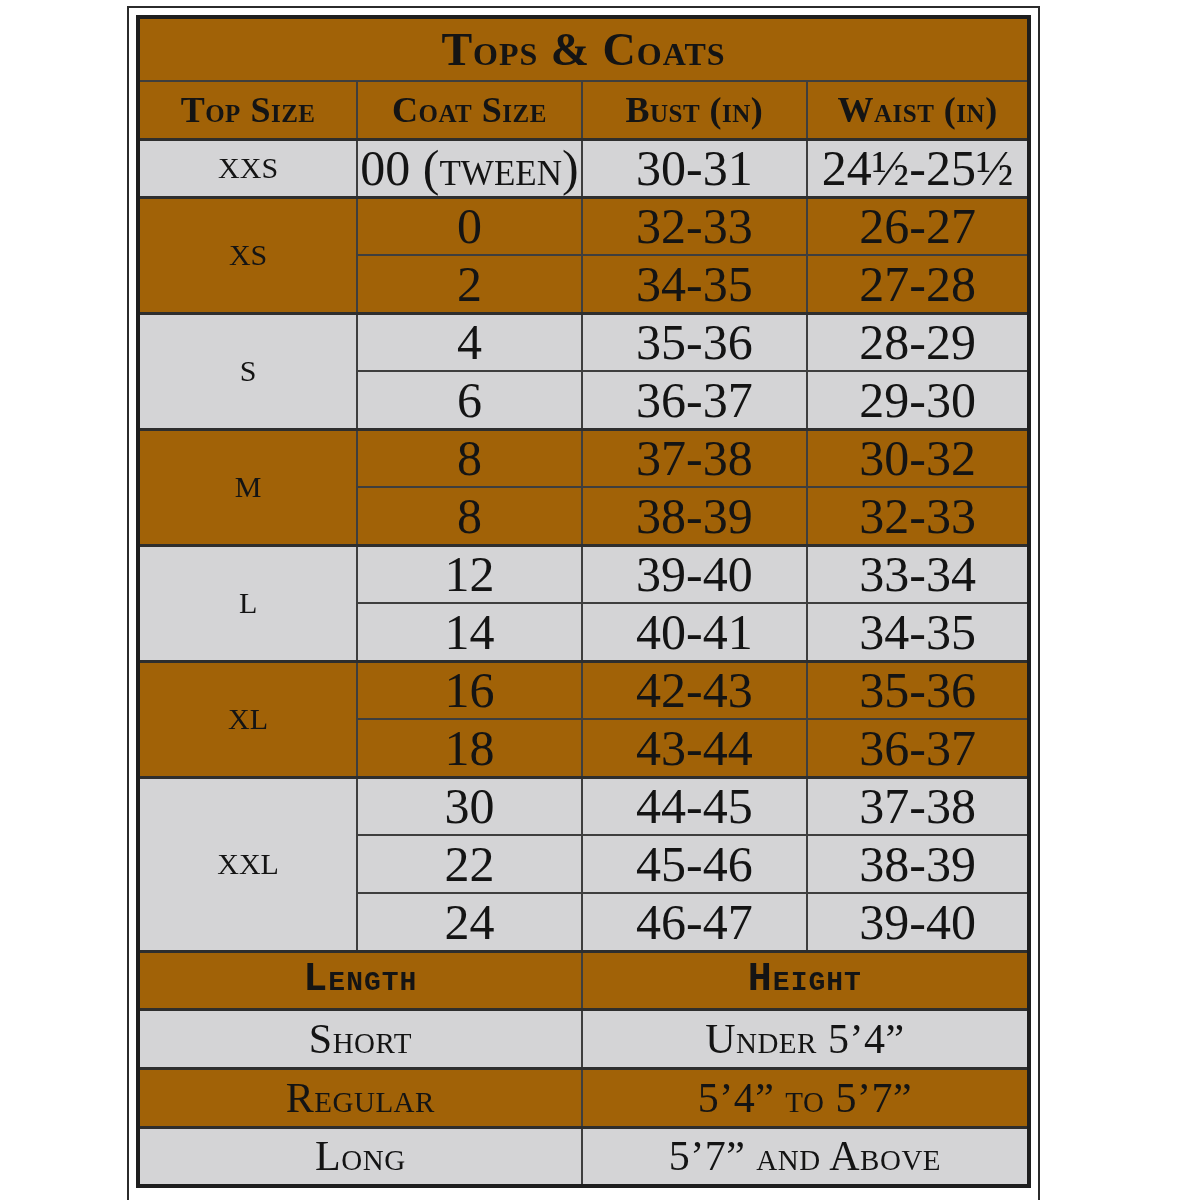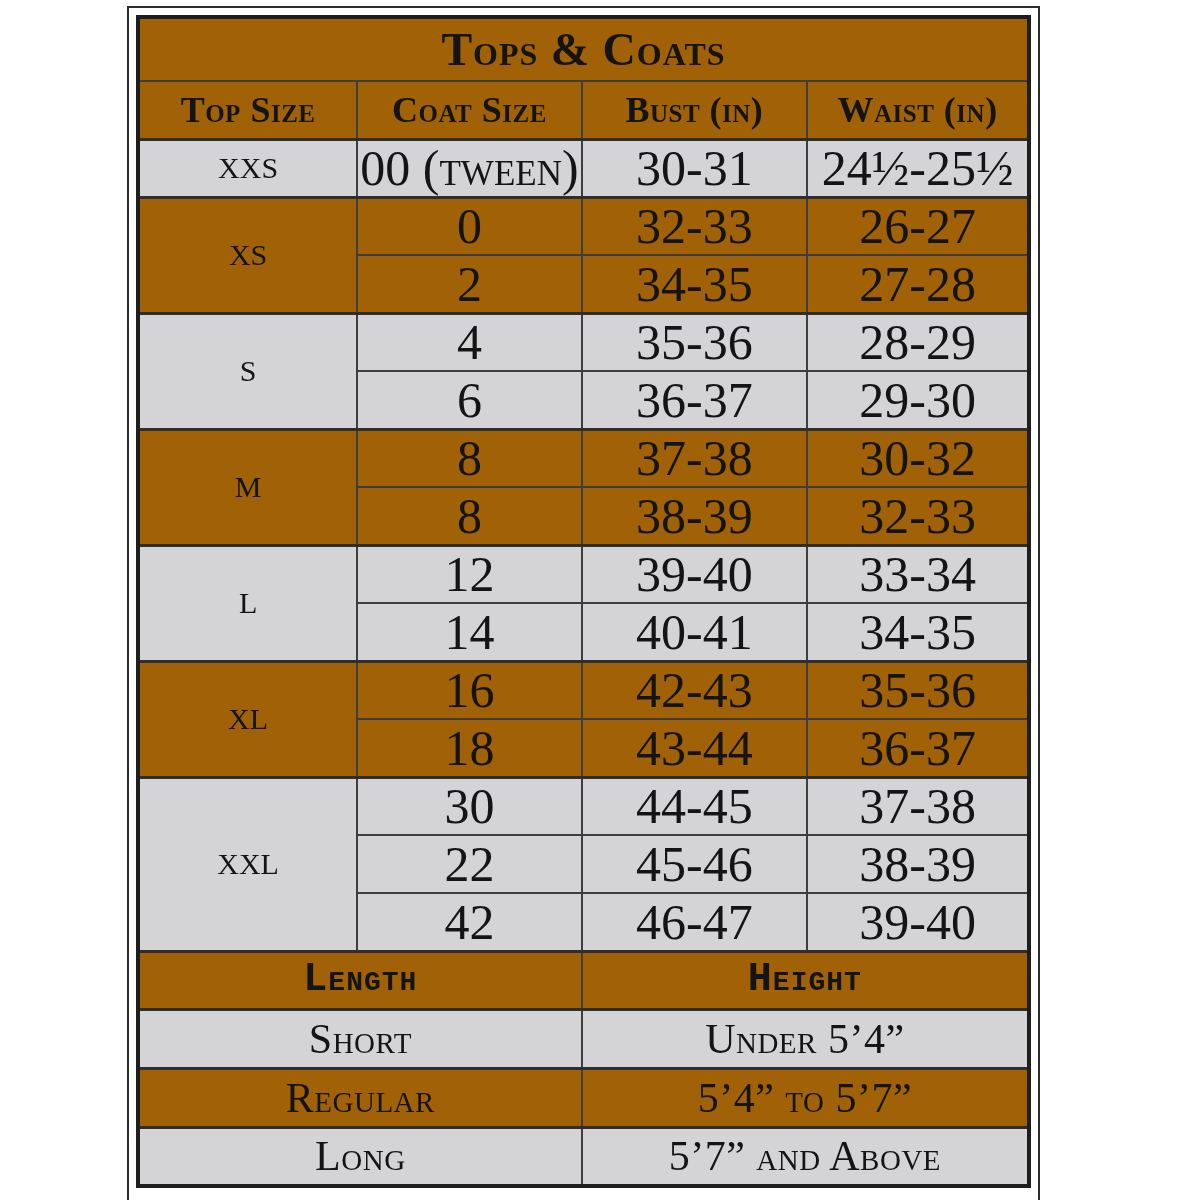--- a/index.html
+++ b/index.html
@@ -139,21 +139,21 @@
           <td class="data-cell">30</td>
           <td class="data-cell">44-45</td>
           <td class="data-cell">37-38</td>
         </tr>
         <tr class="data-row shade-gray">
           <td class="data-cell">22</td>
           <td class="data-cell">45-46</td>
           <td class="data-cell">38-39</td>
         </tr>
         <tr class="data-row shade-gray">
-          <td class="data-cell">42</td>
+          <td class="data-cell">24</td>
           <td class="data-cell">46-47</td>
           <td class="data-cell">39-40</td>
         </tr>
         <tr class="bottom-header-row shade-white group-start">
           <th class="bottom-header-cell" colspan="2">Length</th>
           <th class="bottom-header-cell" colspan="2">Height</th>
         </tr>
         <tr class="bottom-row shade-gray group-start">
           <td class="bottom-cell" colspan="2">Short</td>
           <td class="bottom-cell" colspan="2">Under 5’4”</td>

